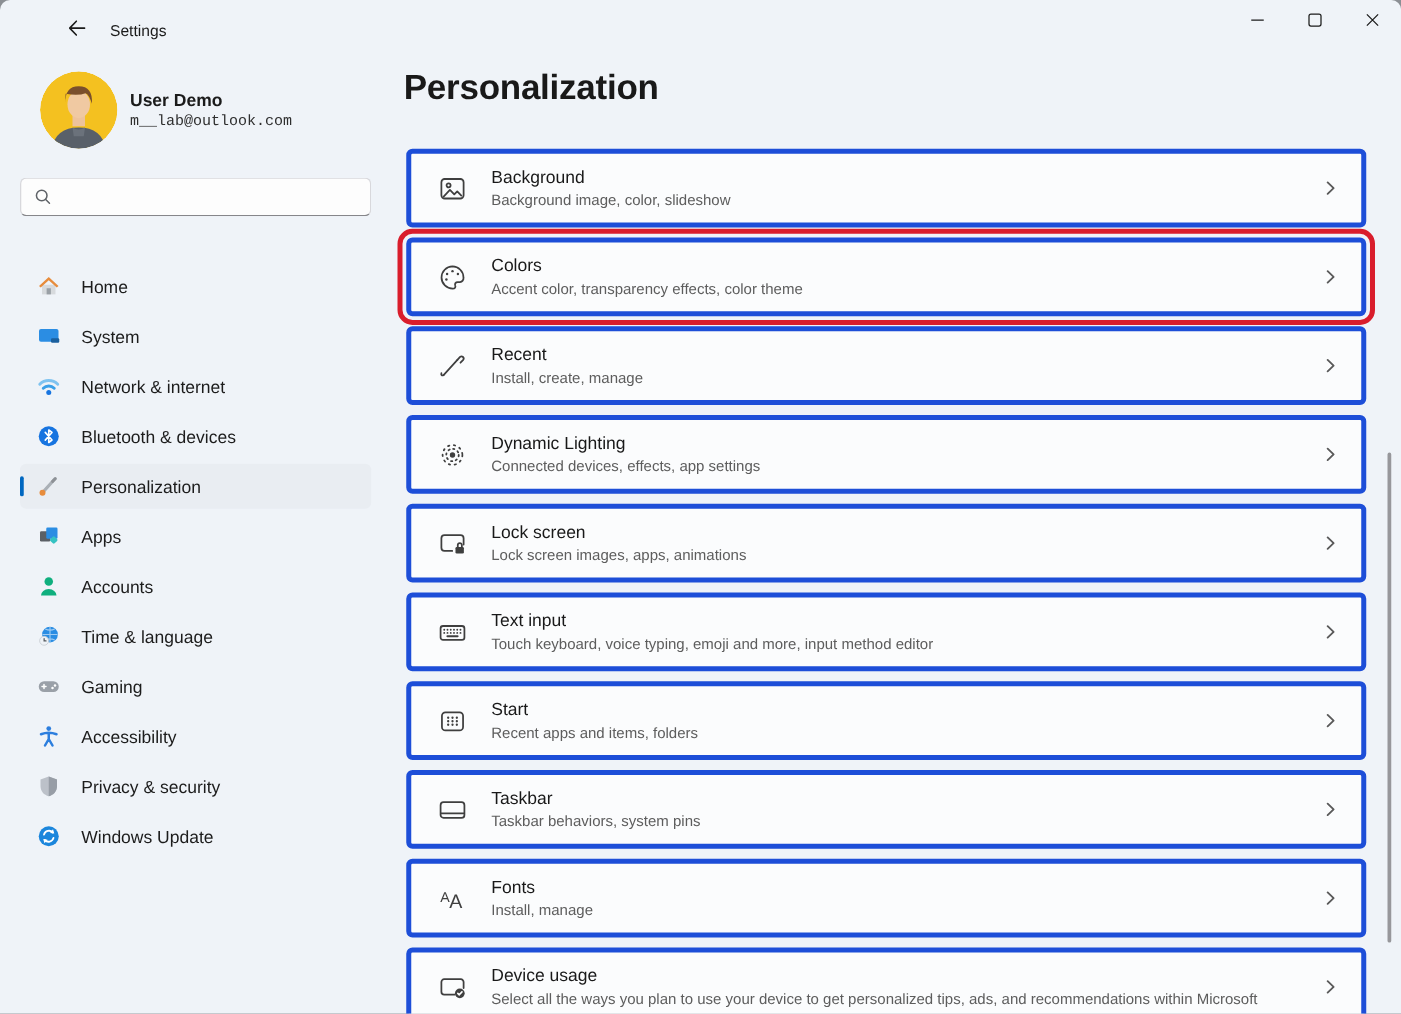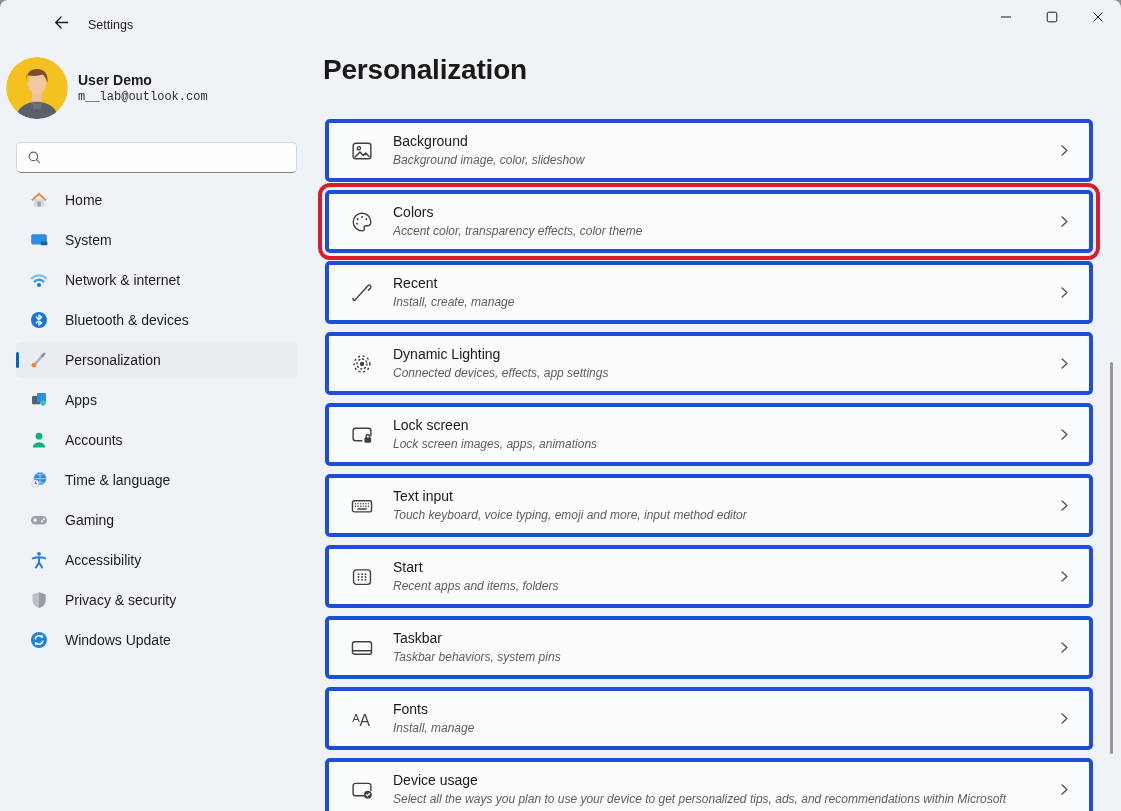--- a/index.html
+++ b/index.html
@@ -10,49 +10,49 @@
     font-family:"Liberation Sans","DejaVu Sans",sans-serif;color:#1b1b1b;
   }
   
   .titlebar{position:absolute;left:0;top:0;right:0;height:48px;margin-left:32px;}
   .back-btn{position:absolute;left:12px;top:8px;width:34px;height:32px;border:none;background:transparent;
     border-radius:5px;display:flex;align-items:center;justify-content:center;cursor:pointer;padding:0;}
   .app-title{position:absolute;left:56px;top:18px;font-size:12.5px;color:#1b1b1b;}
   .win-controls{position:absolute;right:0;top:0;display:flex;}
   .win-btn{width:46px;height:36px;display:flex;align-items:center;justify-content:center;cursor:pointer;}
   
-  .user-block{position:absolute;left:6px;top:57px;display:flex;align-items:center;gap:10px;cursor:pointer;}
+  .user-block{position:absolute;left:32px;top:57px;display:flex;align-items:center;gap:10px;cursor:pointer;}
   .avatar{width:62px;height:62px;border-radius:50%;overflow:hidden;flex:0 0 auto;}
   .user-name{font-size:14px;font-weight:700;line-height:17px;}
   .user-email{font-size:12px;color:#2e2e2e;line-height:15px;margin-top:1px;font-family:Liberation Mono, monospace;}
   .searchbox{position:absolute;left:16px;top:142px;width:281px;height:31px;background:#fdfdfd;
     border:1px solid #d8d8dc;border-bottom-color:#86868a;border-radius:5px;
     display:flex;align-items:center;padding:0 10px;}
   .searchbox input{flex:1;border:none;outline:none;background:transparent;font-size:13px;
     font-family:inherit;color:#1b1b1b;padding:0;}
   .searchbox input::placeholder{color:#767676;}
   .search-ic{display:flex;align-items:center;}
-  .nav{position:absolute;left:16px;top:182px;width:281px;}
+  .nav{position:absolute;left:16px;top:211px;width:281px;}
   .nav-row{position:relative;height:36px;margin-bottom:4px;border-radius:5px;
     display:flex;align-items:center;gap:16px;padding-left:13px;cursor:pointer;}
   .nav-row.selected{background:#e9edf2;}
   .nav-accent{position:absolute;left:0;top:10px;width:3px;height:16px;border-radius:2px;}
   .nav-ic{width:20px;height:20px;display:flex;align-items:center;justify-content:center;flex:0 0 auto;}
   .nav-label{font-size:14px;color:#1c1c1c;white-space:nowrap;}
   
   .page-title{position:absolute;left:323px;top:54px;margin:0;font-size:28px;font-weight:600;
     letter-spacing:-.2px;color:#191919;}
   .cards{position:absolute;left:325px;top:119px;width:768px;}
   .card{position:relative;height:63px;margin-bottom:8px;background:#fbfcfd;border:4px solid #1d4ed8;
     border-radius:5px;display:flex;align-items:center;padding:0 18px 0 20px;cursor:pointer;}
   .card.highlighted{outline:4px solid #d91d2c;outline-offset:3px;z-index:2;}
   .card-ic{width:26px;height:26px;margin-right:18px;display:flex;align-items:center;justify-content:center;flex:0 0 auto;}
   .card-text{min-width:0;flex:1;padding-right:14px;}
   .card-title{font-size:14px;color:#191919;line-height:17px;white-space:nowrap;}
-  .card-sub{font-size:12px;color:#5d5d5d;line-height:15px;margin-top:3px;white-space:nowrap;overflow:hidden;font-style:italic;}
+  .card-sub{font-size:12px;color:#5d5d5d;line-height:15px;margin-top:3px;white-space:nowrap;overflow:hidden;}
   .chev{margin-left:auto;display:flex;align-items:center;flex:0 0 auto;}
   .scrollbar{position:absolute;left:1110px;top:362px;width:3px;height:392px;border-radius:2px;background:#97979b;}
 </style>
 </head>
 <body>
 
 <div class="window">
 
   <div class="titlebar">
     <button class="back-btn">

